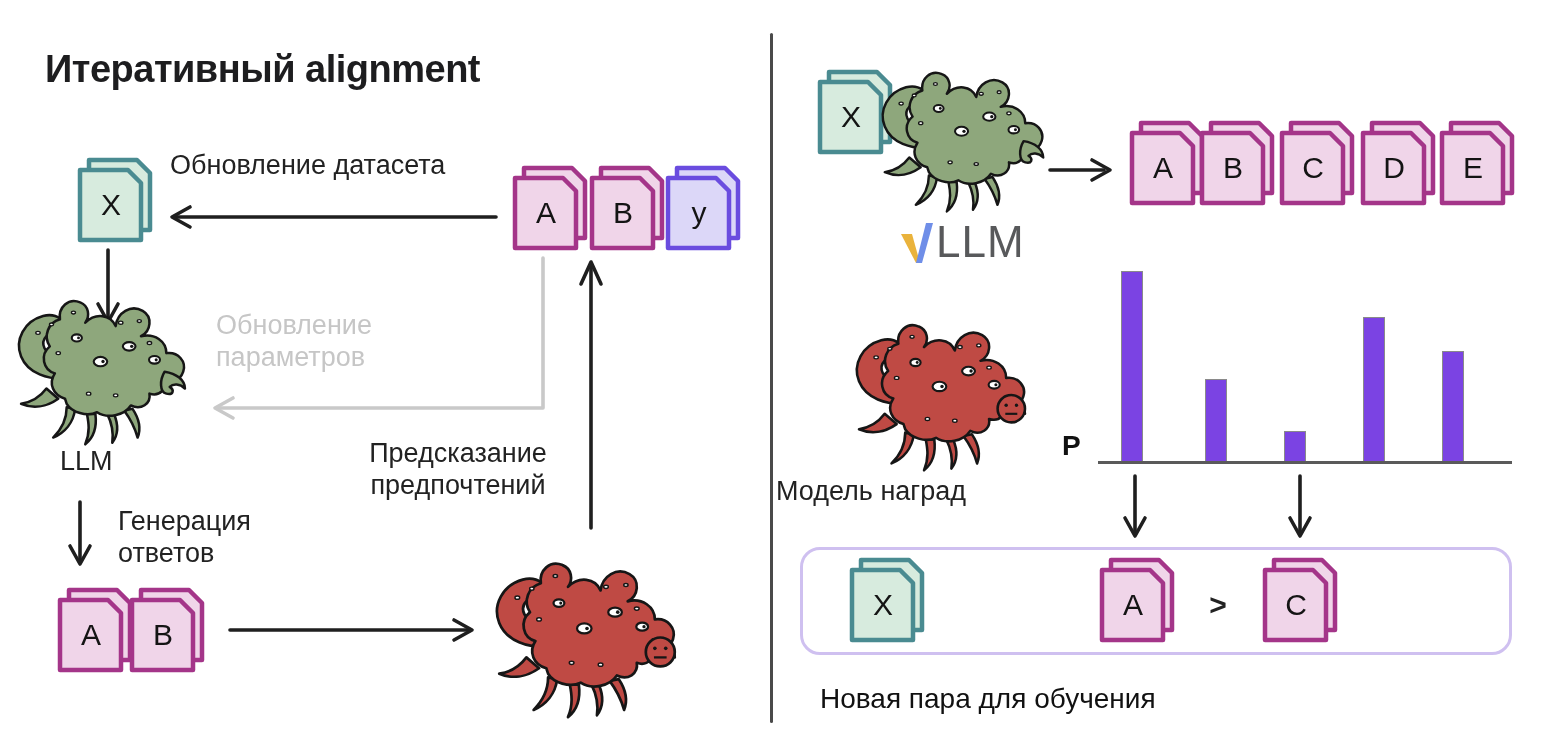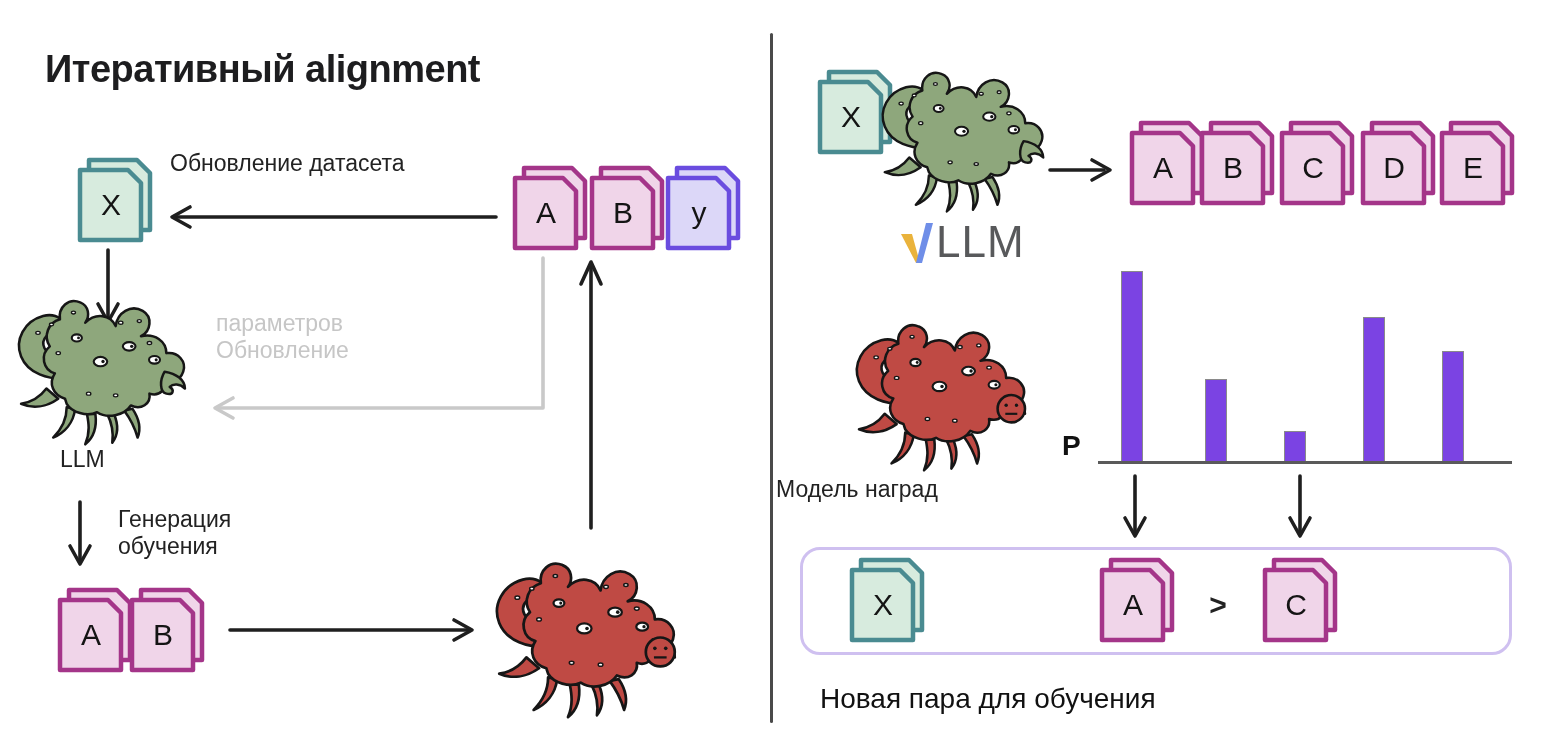--- a/index.html
+++ b/index.html
@@ -1,20 +1,20 @@
 <!DOCTYPE html>
 <html style="--teal-border: #4a8b91; --teal-fill: #d7ebde; --pink-border: #a43589; --pink-fill: #f0d5e9; --purple-border: #6a4cdf; --purple-fill: #dcd7f8; --bar-purple: #7b43e3; --creature-green: #8ea77c; --creature-red: #bf4a44; --gray-muted: #c9c9c9; --box-border: #cfc0f0; --vllm-yellow: #eab33c; --vllm-blue: #6f8ee8;"><head>
 <meta charset="utf-8">
 <style>
   html,body{margin:0;padding:0;background:#fff;}
   #stage{position:relative;width:1560px;height:736px;background:#ffffff;overflow:hidden;
          font-family:"Liberation Sans","DejaVu Sans",sans-serif;color:#1b1b1b;}
   .abs{position:absolute;}
   .title{font-size:38px;font-weight:700;letter-spacing:-0.5px;color:#1d1d1f;}
-  .label{font-size:23px;font-weight:500;line-height:1.18;color:#222;}
+  .label{font-size:27px;font-weight:500;line-height:1.18;color:#222;}
   .label.center{text-align:center;}
   .label.muted{color:#c6c6c6;}
   .label.bold{font-weight:400;color:#111;}
   .divider{width:3px;background:#4a4a4a;border-radius:2px;}
   
   .card{width:74px;height:84px;}
   .card svg{position:absolute;left:0;top:0;overflow:visible;}
   .card .letter{position:absolute;left:2px;top:12px;width:62px;height:70px;
         display:flex;align-items:center;justify-content:center;
         font-size:30px;font-weight:400;color:#141414;}
@@ -127,36 +127,36 @@
   <svg class="arrow" style="left:96px;top:246px" width="24" height="84">
     <line x1="12" y1="4" x2="12" y2="72"></line>
       <polyline points="2,58 12,76 22,58"></polyline>
   </svg>
 
   <svg class="arrow gray" style="left:205px;top:254px" width="350" height="170">
     <polyline points="338,4 338,154 12,154"></polyline>
       <polyline points="28,144 10,154 28,164"></polyline>
   </svg>
   <div class="abs label muted" style="left:216px;top:310px">
+    <div>Обновление</div>
     <div>параметров</div>
-    <div>Обновление</div>
   </div>
 
   <svg class="creature creature-green" style="left:14px;top:294px" width="178" height="152" viewBox="0 0 210 180">
       <use href="#creature"></use>
     </svg>
   <div class="abs label" style="left:60px;top:446px">LLM</div>
 
   <svg class="arrow" style="left:68px;top:498px" width="24" height="74">
     <line x1="12" y1="4" x2="12" y2="62"></line>
       <polyline points="2,48 12,66 22,48"></polyline>
   </svg>
   <div class="abs label" style="left:118px;top:506px">
     <div>Генерация</div>
-    <div>обучения</div>
+    <div>ответов</div>
   </div>
 
   <div class="abs card pink" style="left:58px;top:588px">
     <svg width="74" height="84" viewBox="0 0 74 84">
         <use href="#doc-card"></use>
       </svg>
     <span class="letter">A</span>
   </div>
   <div class="abs card pink" style="left:130px;top:588px">
     <svg width="74" height="84" viewBox="0 0 74 84">
@@ -167,20 +167,24 @@
 
   <svg class="arrow" style="left:228px;top:618px" width="256" height="24">
     <line x1="2" y1="12" x2="240" y2="12"></line>
       <polyline points="226,2 244,12 226,22"></polyline>
   </svg>
 
   <svg class="arrow" style="left:579px;top:256px" width="24" height="276">
     <line x1="12" y1="272" x2="12" y2="10"></line>
       <polyline points="2,28 12,6 22,28"></polyline>
   </svg>
+  <div class="abs label center" style="left:338px;top:438px;width:240px">
+    <div>Предсказание</div>
+    <div>предпочтений</div>
+  </div>
 
   <svg class="creature creature-red" style="left:492px;top:556px" width="190" height="163" viewBox="0 0 210 180">
       <use href="#creature"></use>
       <use href="#creature-face"></use>
     </svg>
 
   <div class="abs divider" style="left:770px;top:33px;height:690px"></div>
 
   <div class="abs card teal" style="left:818px;top:70px">
     <svg width="74" height="84" viewBox="0 0 74 84">

